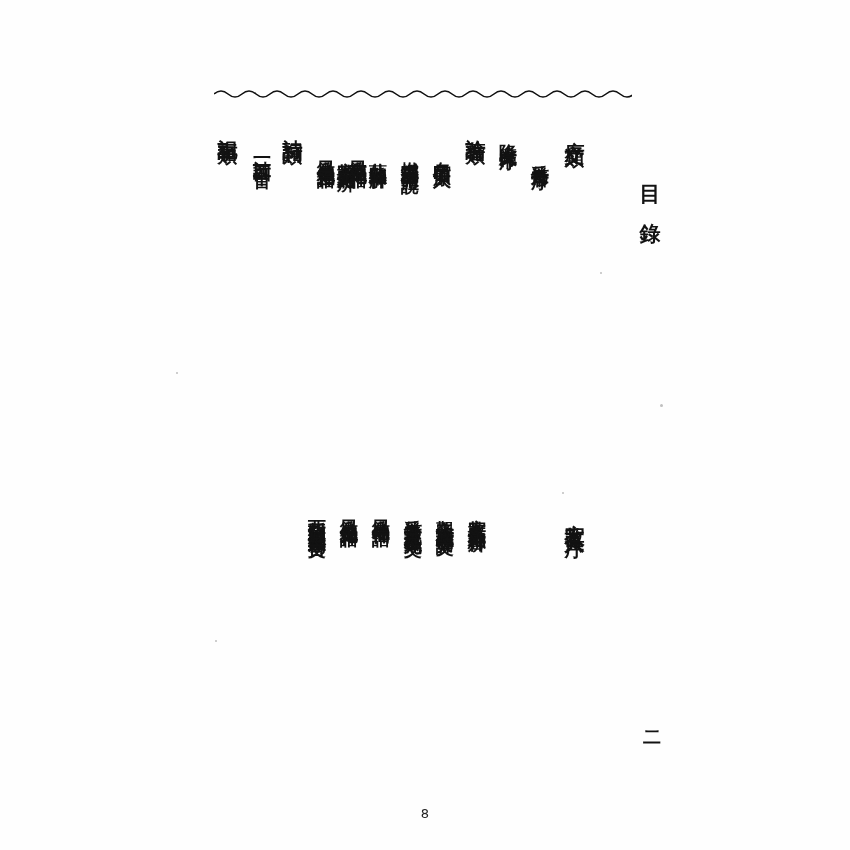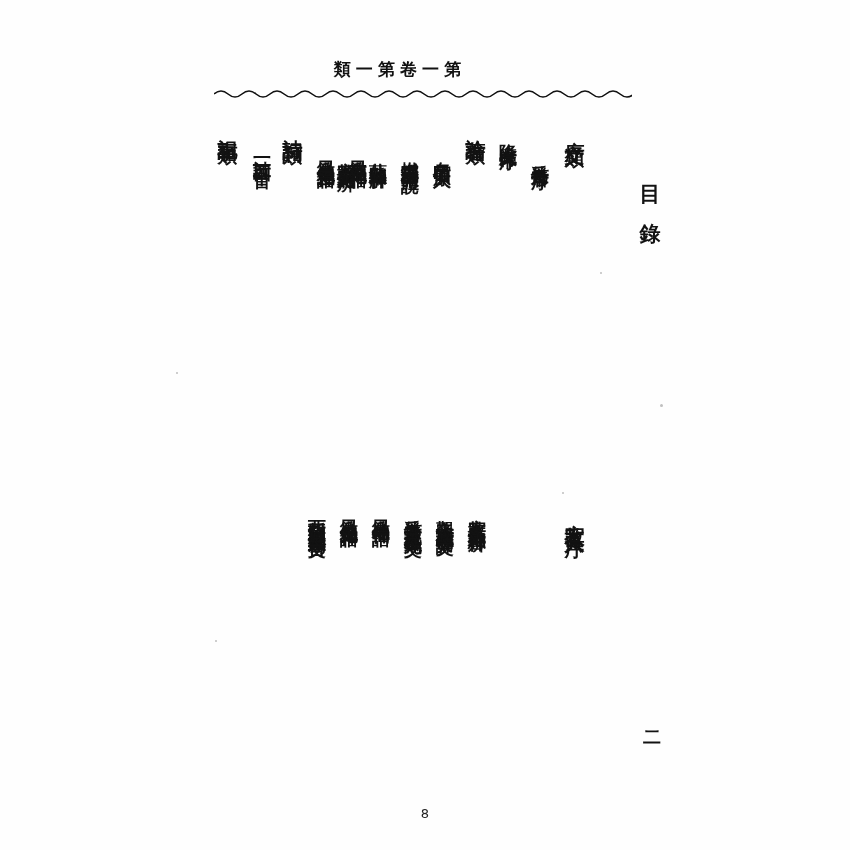--- a/index.html
+++ b/index.html
@@ -101,21 +101,20 @@
     background: #8d8d8d;
     border-radius: 50%;
     opacity: .55;
   }
 </style>
 </head>
 <body>
 
 <div id="page">
 
-  <div class="running-head">第一卷第一類</div>
 
   <div class="wavy-rule">
     <svg width="418" height="12" viewBox="0 0 418 12" xmlns="http://www.w3.org/2000/svg" aria-hidden="true">
       <path d="M0,6 Q7,0 14,6 T28,6 T42,6 T56,6 T70,6 T84,6 T98,6 T112,6 T126,6 T140,6 T154,6 T168,6 T182,6 T196,6 T210,6 T224,6 T238,6 T252,6 T266,6 T280,6 T294,6 T308,6 T322,6 T336,6 T350,6 T364,6 T378,6 T392,6 T406,6 T420,6" fill="none" stroke="#111111" stroke-width="1.6"></path>
     </svg>
   </div>
 
   <div class="doc-title v">目　錄</div>
 
   <div class="folio-side v">二</div>

